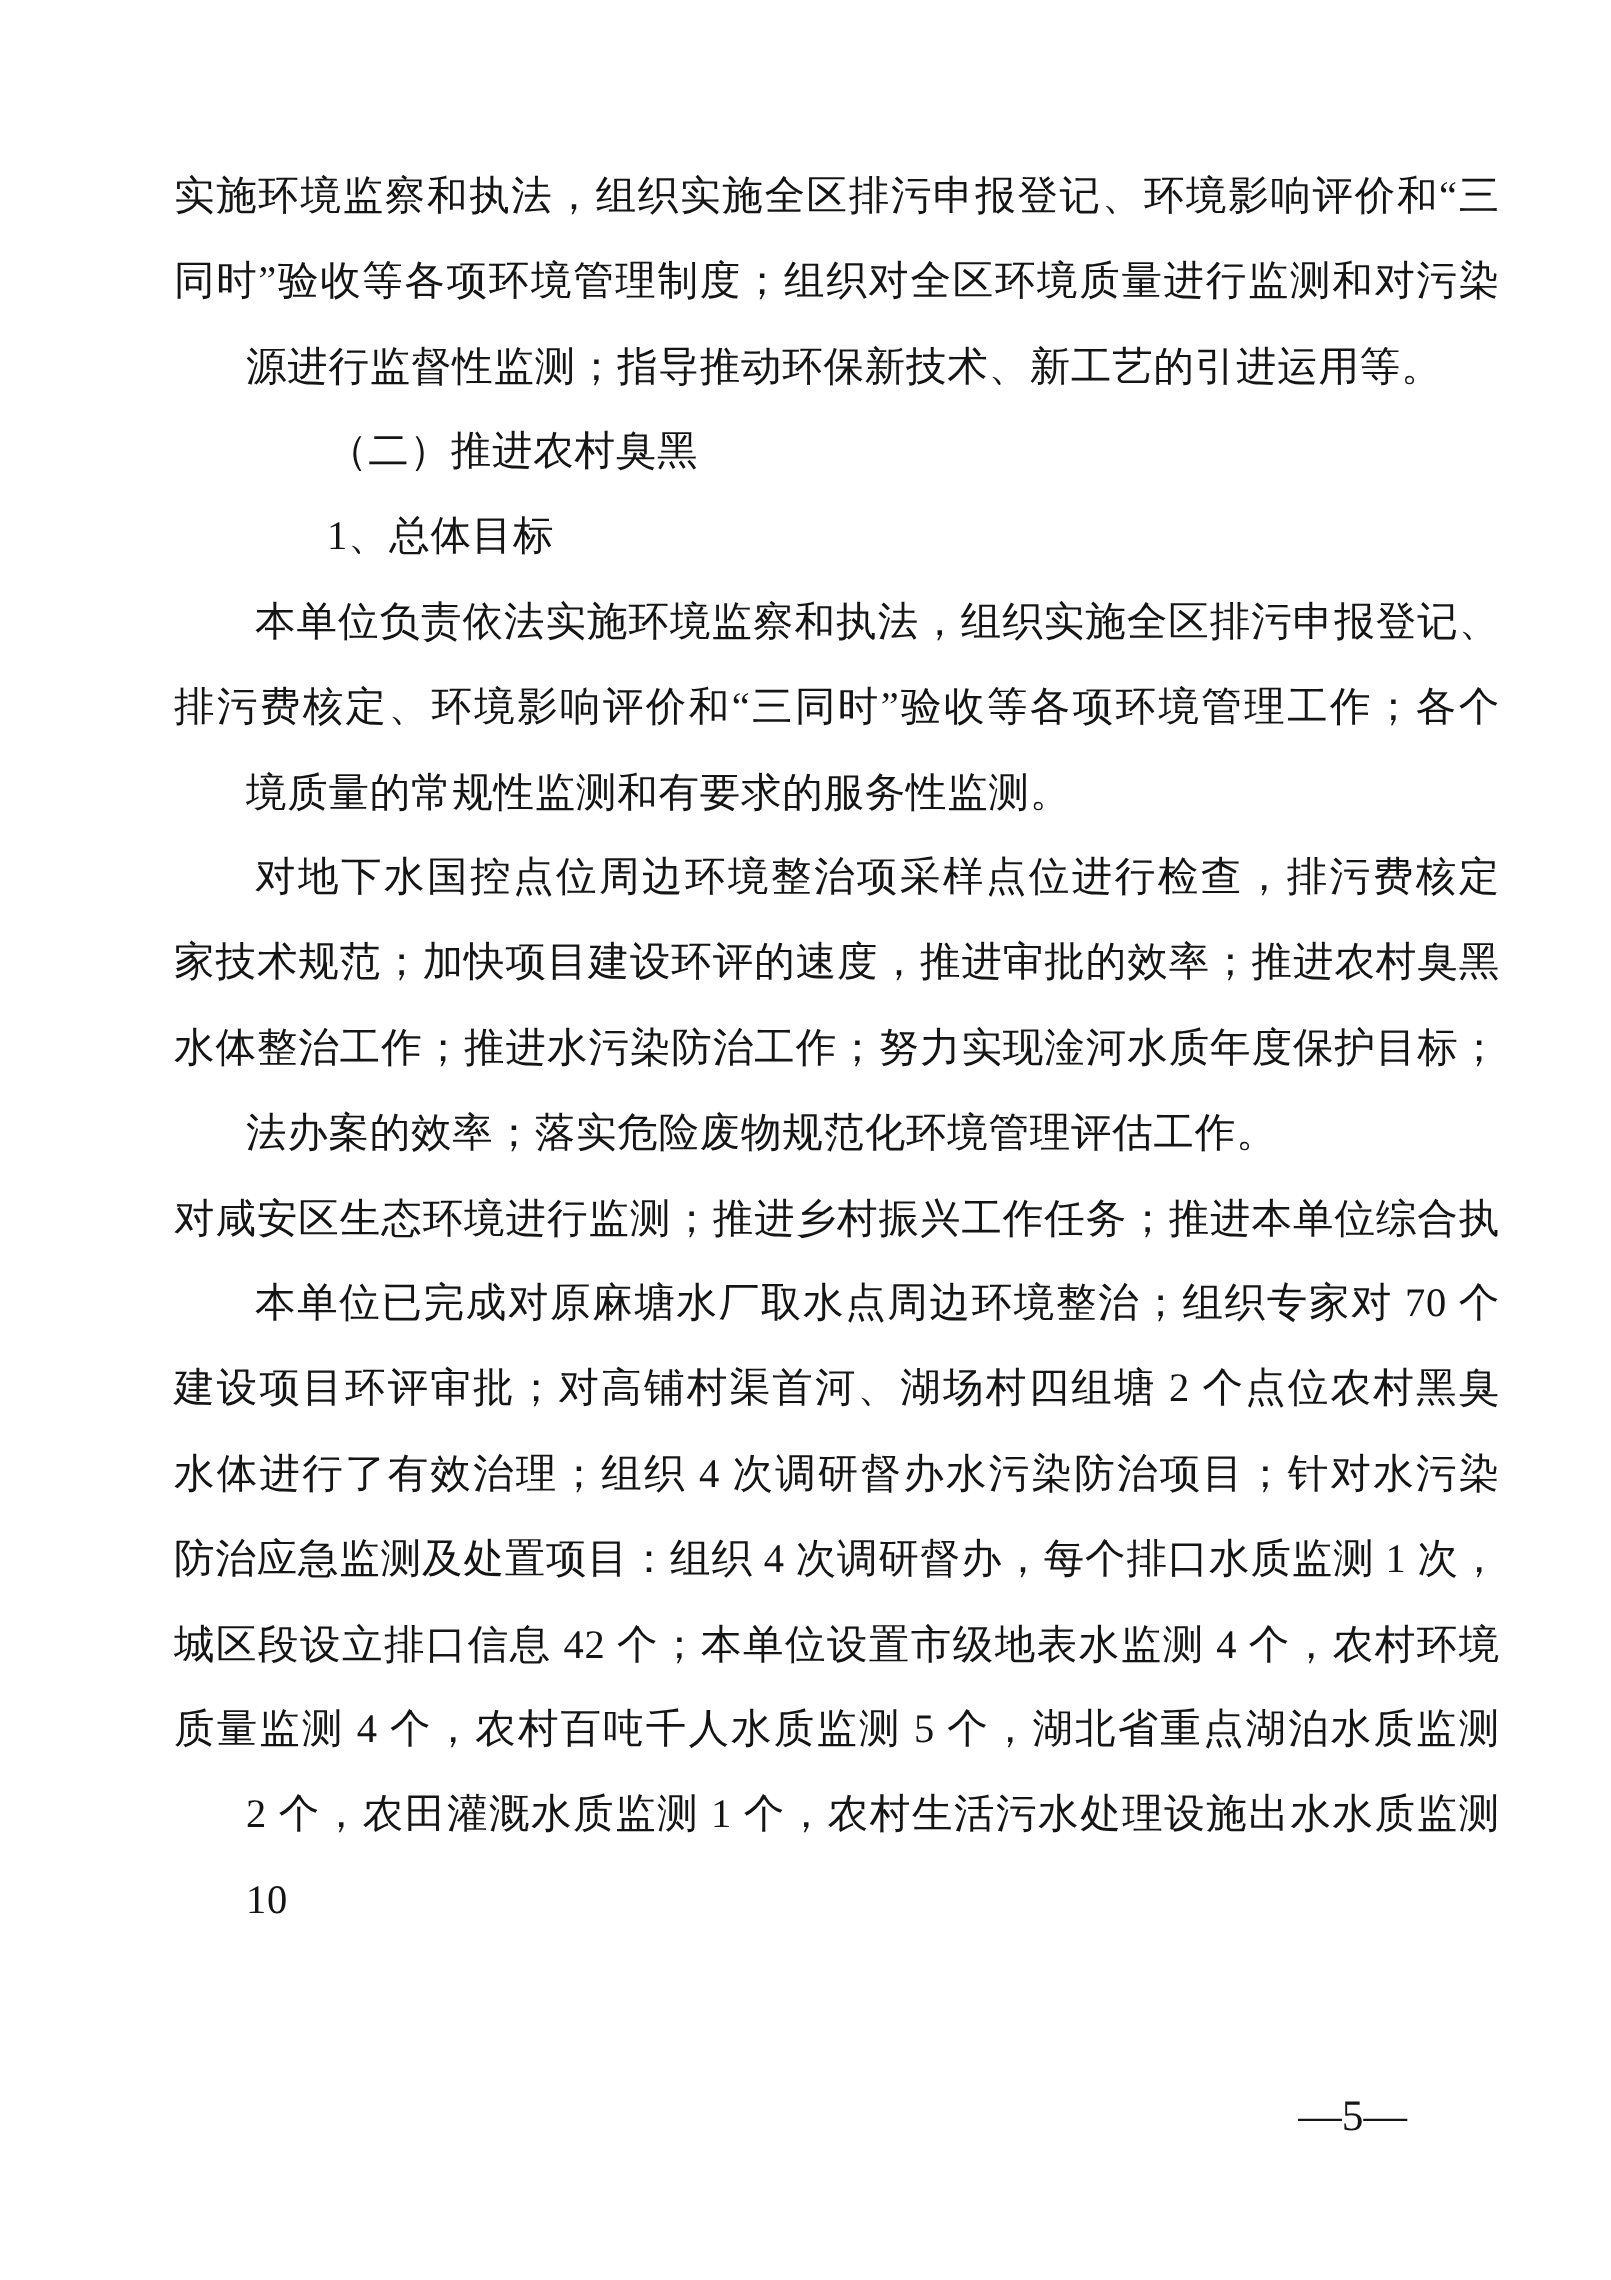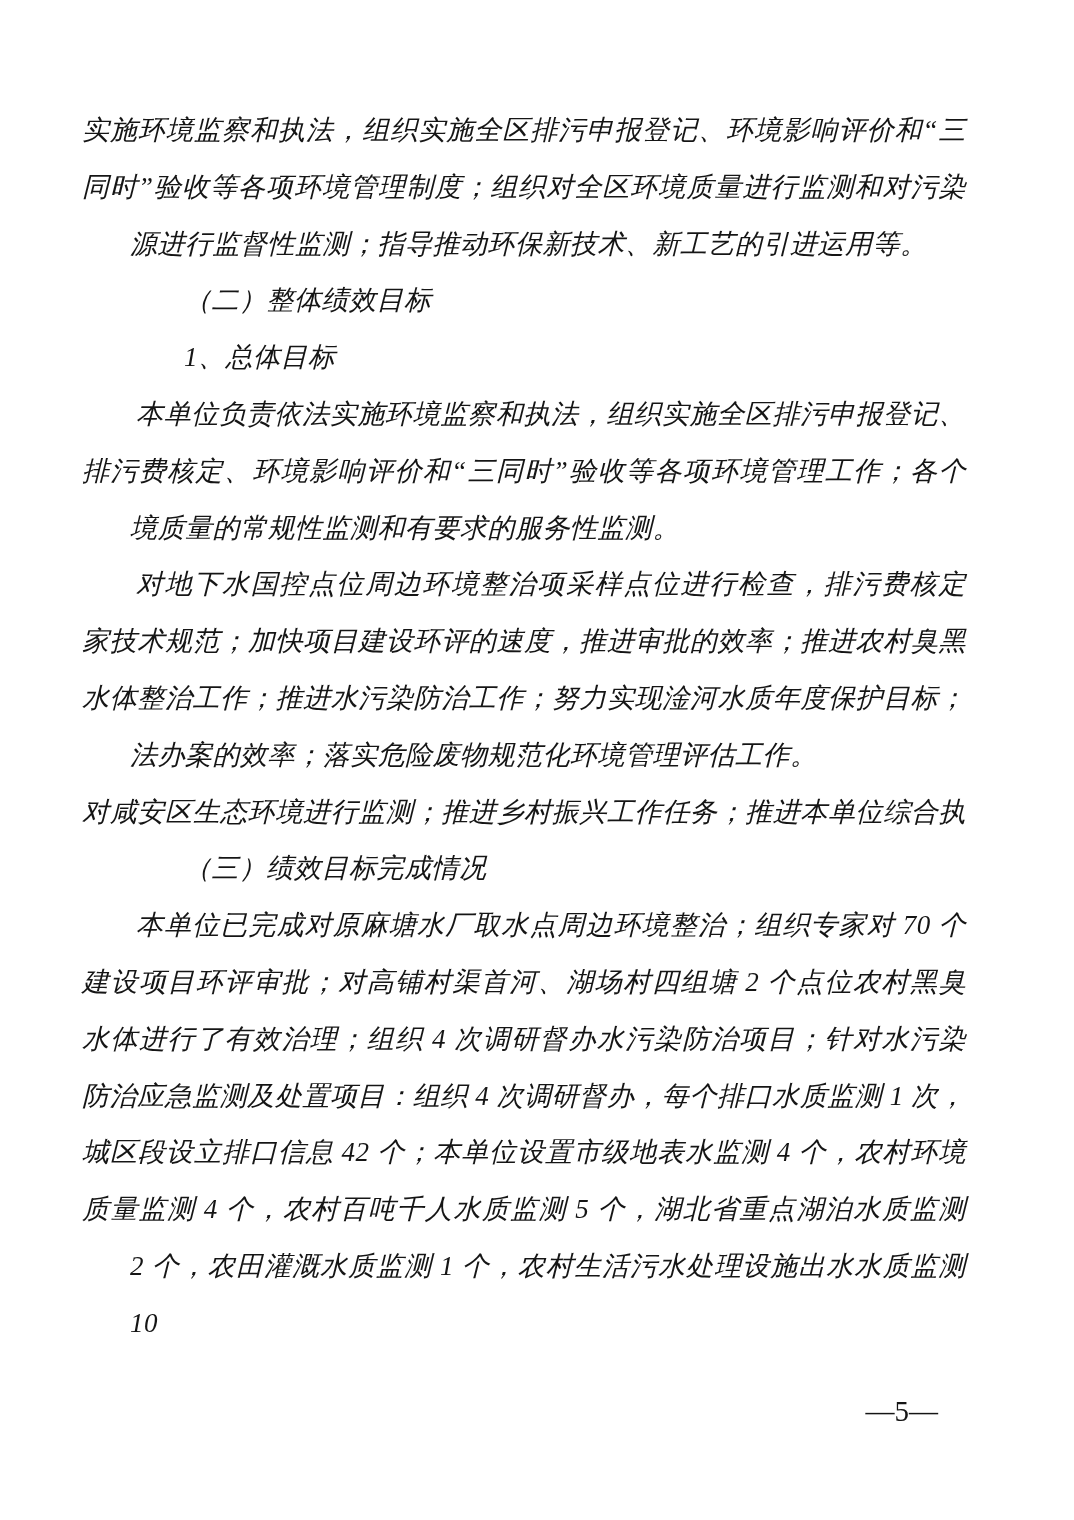--- a/index.html
+++ b/index.html
@@ -11,24 +11,23 @@
     width: 1074px;
     height: 1520px;
     position: relative;
     overflow: hidden;
     background: #ffffff;
     font-family: "Liberation Serif", "DejaVu Serif", serif;
     color: #151515;
   }
   .doc {
     position: absolute;
-    left: 82px;
+    left: 116px;
     top: 102px;
     width: 884px;
-    font-style: italic;
   }
   .line {
     font-size: 27px;
     line-height: 56.8px;
     height: 56.8px;
     text-align: justify;
     letter-spacing: 0.5px;
   }
   
   .line.fill {
@@ -52,31 +51,30 @@
     color: #151515;
   }
 </style>
 </head>
 <body>
 
 <div class="doc">
     <div class="line fill">实施环境监察和执法，组织实施全区排污申报登记、环境影响评价和“三</div>
     <div class="line fill">同时”验收等各项环境管理制度；组织对全区环境质量进行监测和对污染</div>
     <div class="line end">源进行监督性监测；指导推动环保新技术、新工艺的引进运用等。</div>
-    <div class="line end indent">（二）整体绩效目标</div>
+    <div class="line end indent">（二）推进农村臭黑</div>
     <div class="line end indent">1、总体目标</div>
     <div class="line fill indent">本单位负责依法实施环境监察和执法，组织实施全区排污申报登记、</div>
     <div class="line fill">排污费核定、环境影响评价和“三同时”验收等各项环境管理工作；各个</div>
     <div class="line end">境质量的常规性监测和有要求的服务性监测。</div>
     <div class="line fill indent">对地下水国控点位周边环境整治项采样点位进行检查，排污费核定</div>
     <div class="line fill">家技术规范；加快项目建设环评的速度，推进审批的效率；推进农村臭黑</div>
     <div class="line fill">水体整治工作；推进水污染防治工作；努力实现淦河水质年度保护目标；</div>
     <div class="line end">法办案的效率；落实危险废物规范化环境管理评估工作。</div>
     <div class="line fill">对咸安区生态环境进行监测；推进乡村振兴工作任务；推进本单位综合执</div>
-    <div class="line end indent">（三）绩效目标完成情况</div>
     <div class="line fill indent">本单位已完成对原麻塘水厂取水点周边环境整治；组织专家对 70 个</div>
     <div class="line fill">建设项目环评审批；对高铺村渠首河、湖场村四组塘 2 个点位农村黑臭</div>
     <div class="line fill">水体进行了有效治理；组织 4 次调研督办水污染防治项目；针对水污染</div>
     <div class="line fill">防治应急监测及处置项目：组织 4 次调研督办，每个排口水质监测 1 次，</div>
     <div class="line fill">城区段设立排口信息 42 个；本单位设置市级地表水监测 4 个，农村环境</div>
     <div class="line fill">质量监测 4 个，农村百吨千人水质监测 5 个，湖北省重点湖泊水质监测</div>
     <div class="line end">2 个，农田灌溉水质监测 1 个，农村生活污水处理设施出水水质监测 10</div>
   </div>
 <div class="footer">—5—</div>
 

